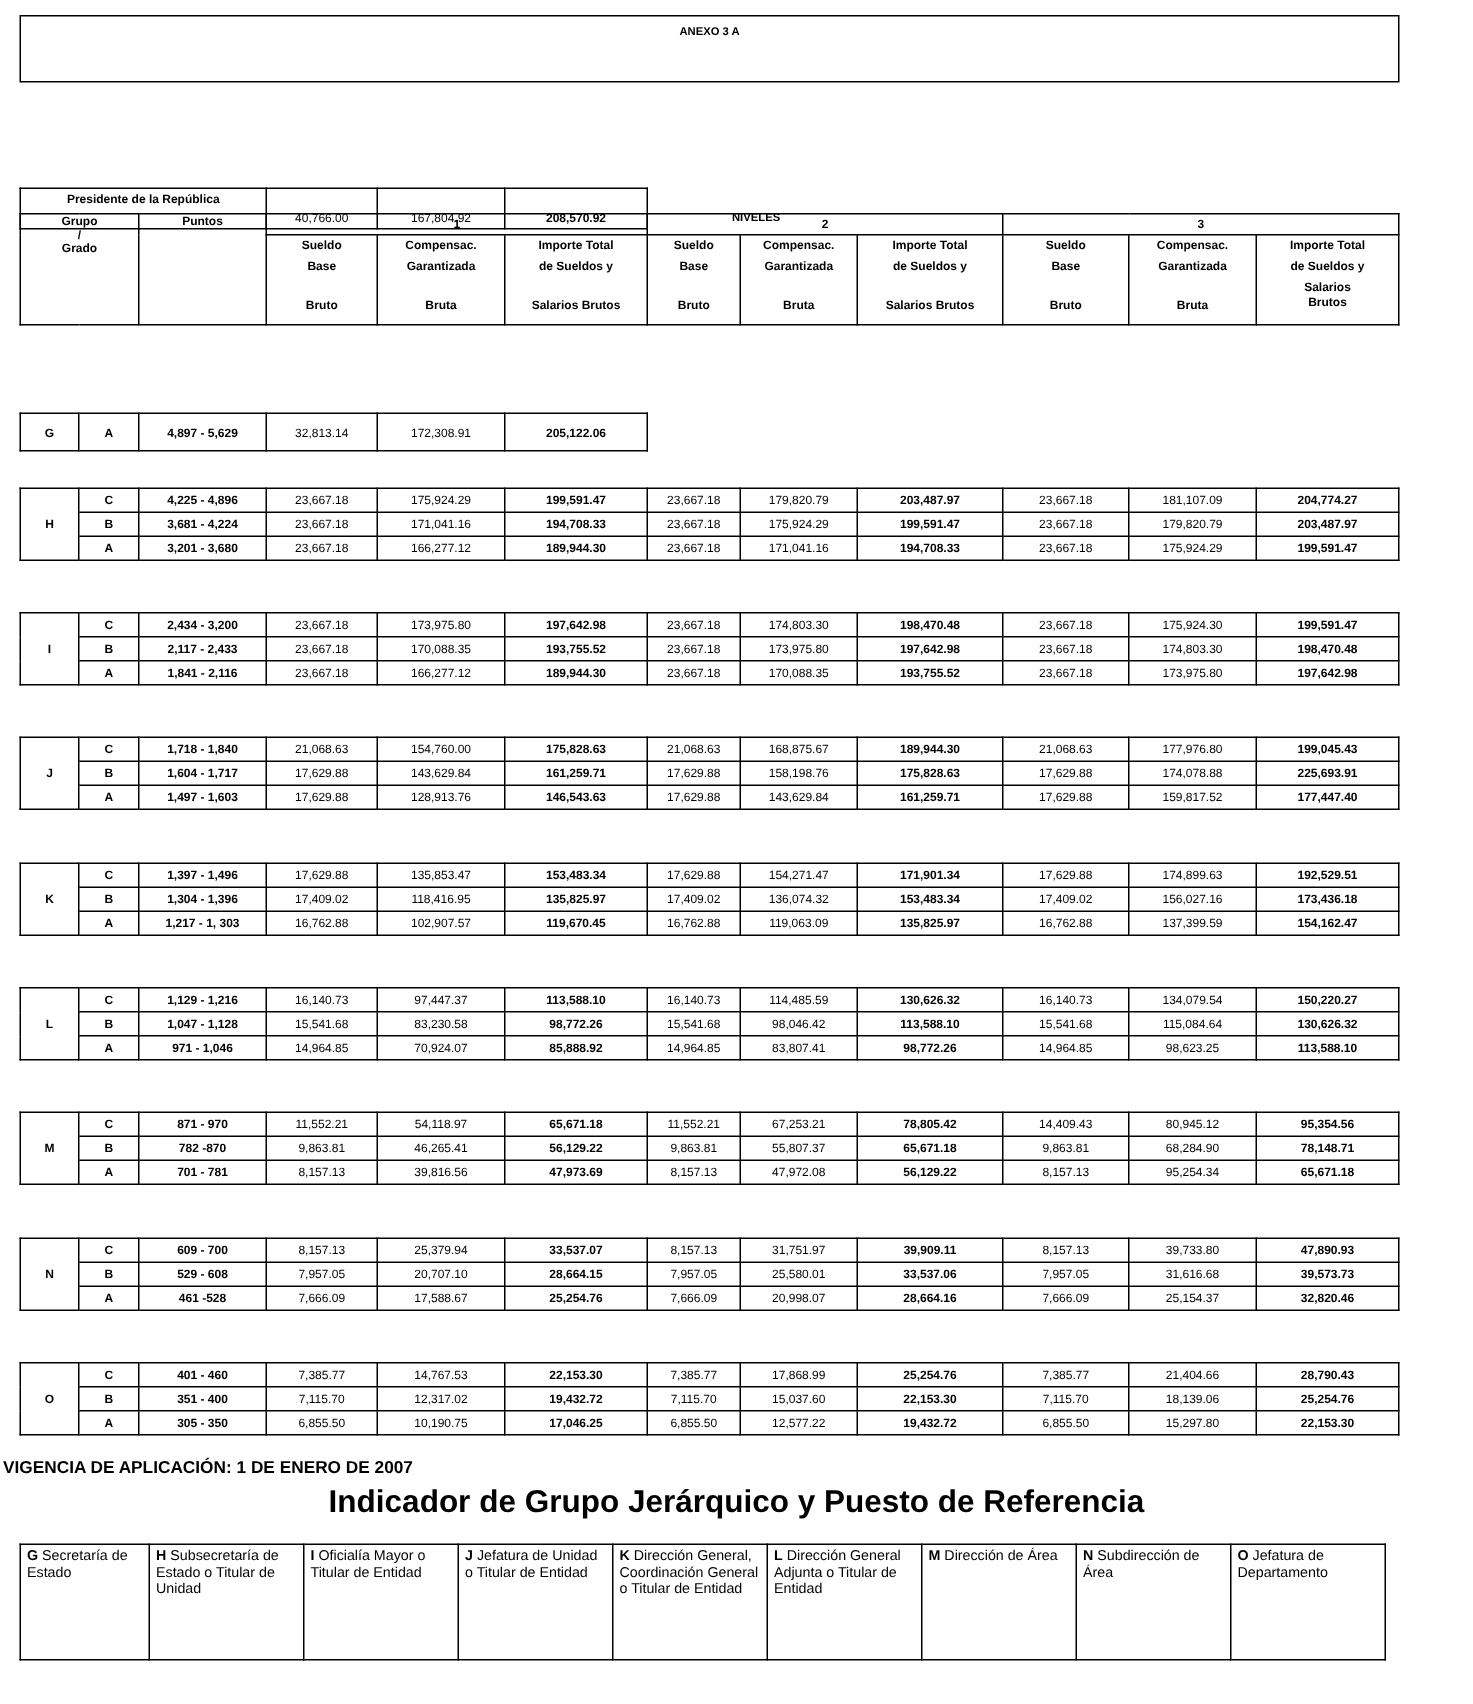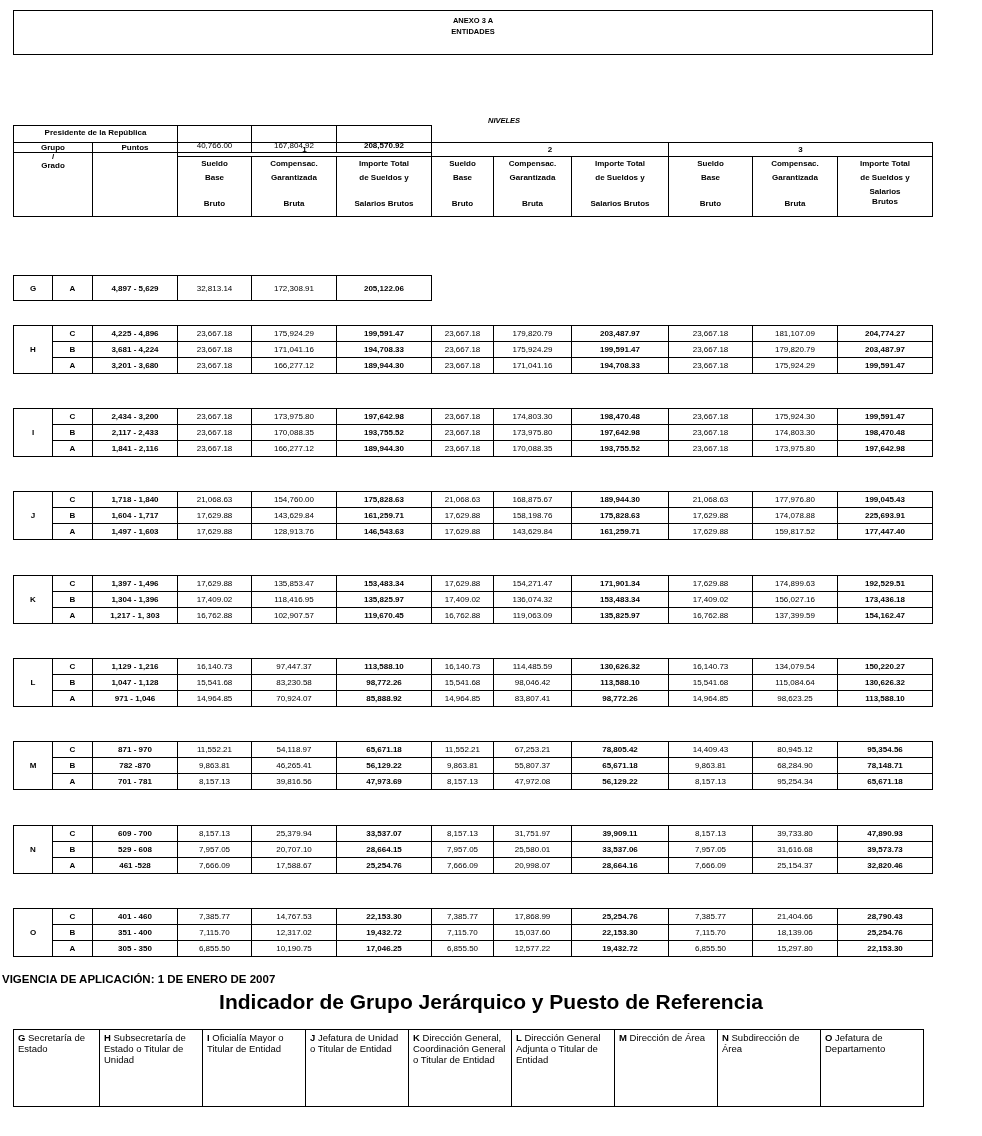--- a/index.html
+++ b/index.html
@@ -5,34 +5,33 @@
   html, body { margin:0; padding:0; background:#fff; }
   body { width:982px; height:1136px; position:relative; font-family:"Liberation Sans", sans-serif; color:#000; overflow:hidden; }
   .abs { position:absolute; }
   .title-box { left:13px; top:10px; width:920px; height:45px; border:1.5px solid #000; box-sizing:border-box; text-align:center; font-size:7.5px; font-weight:bold; line-height:11px; padding-top:4px; }
   table.grid { position:absolute; border-collapse:collapse; table-layout:fixed; }
   table.grid td { border:1.5px solid #000; font-size:8px; text-align:center; padding:0; overflow:hidden; white-space:nowrap; }
   .b { font-weight:bold; }
   .pres { left:13px; top:125px; }
   .pres td { height:24px; }
   .hdr { left:13px; top:142px; }
-  .niveles { left:488px; top:116px; font-size:7.5px; font-weight:bold;font-style:italic; }
+  .niveles { left:488px; top:140px; font-size:7.5px; font-weight:bold; }
   .blk td { height:15px; }
   .blk td.grp { font-weight:bold; }
   .vig { left:2px; top:973px; font-size:11.5px; font-weight:bold; }
   .ind { left:0; width:982px; top:990px; text-align:center; font-size:21px; font-weight:bold; }
   table.ref { position:absolute; left:13px; top:1029px; border-collapse:collapse; table-layout:fixed; }
   table.ref td { border:1.5px solid #000; vertical-align:top; font-size:9.5px; line-height:11px; padding:2px 4px; height:72px; white-space:normal; }
 </style>
 </head>
 <body>
 
 <div class="abs title-box">
   <div>ANEXO 3 A</div>
-  <div>ENTIDADES</div>
 </div>
 
 <table class="grid pres">
   <colgroup>
       <col style="width:164px">
       <col style="width:74px">
       <col style="width:85px">
       <col style="width:95px">
     </colgroup>
   <tbody>

